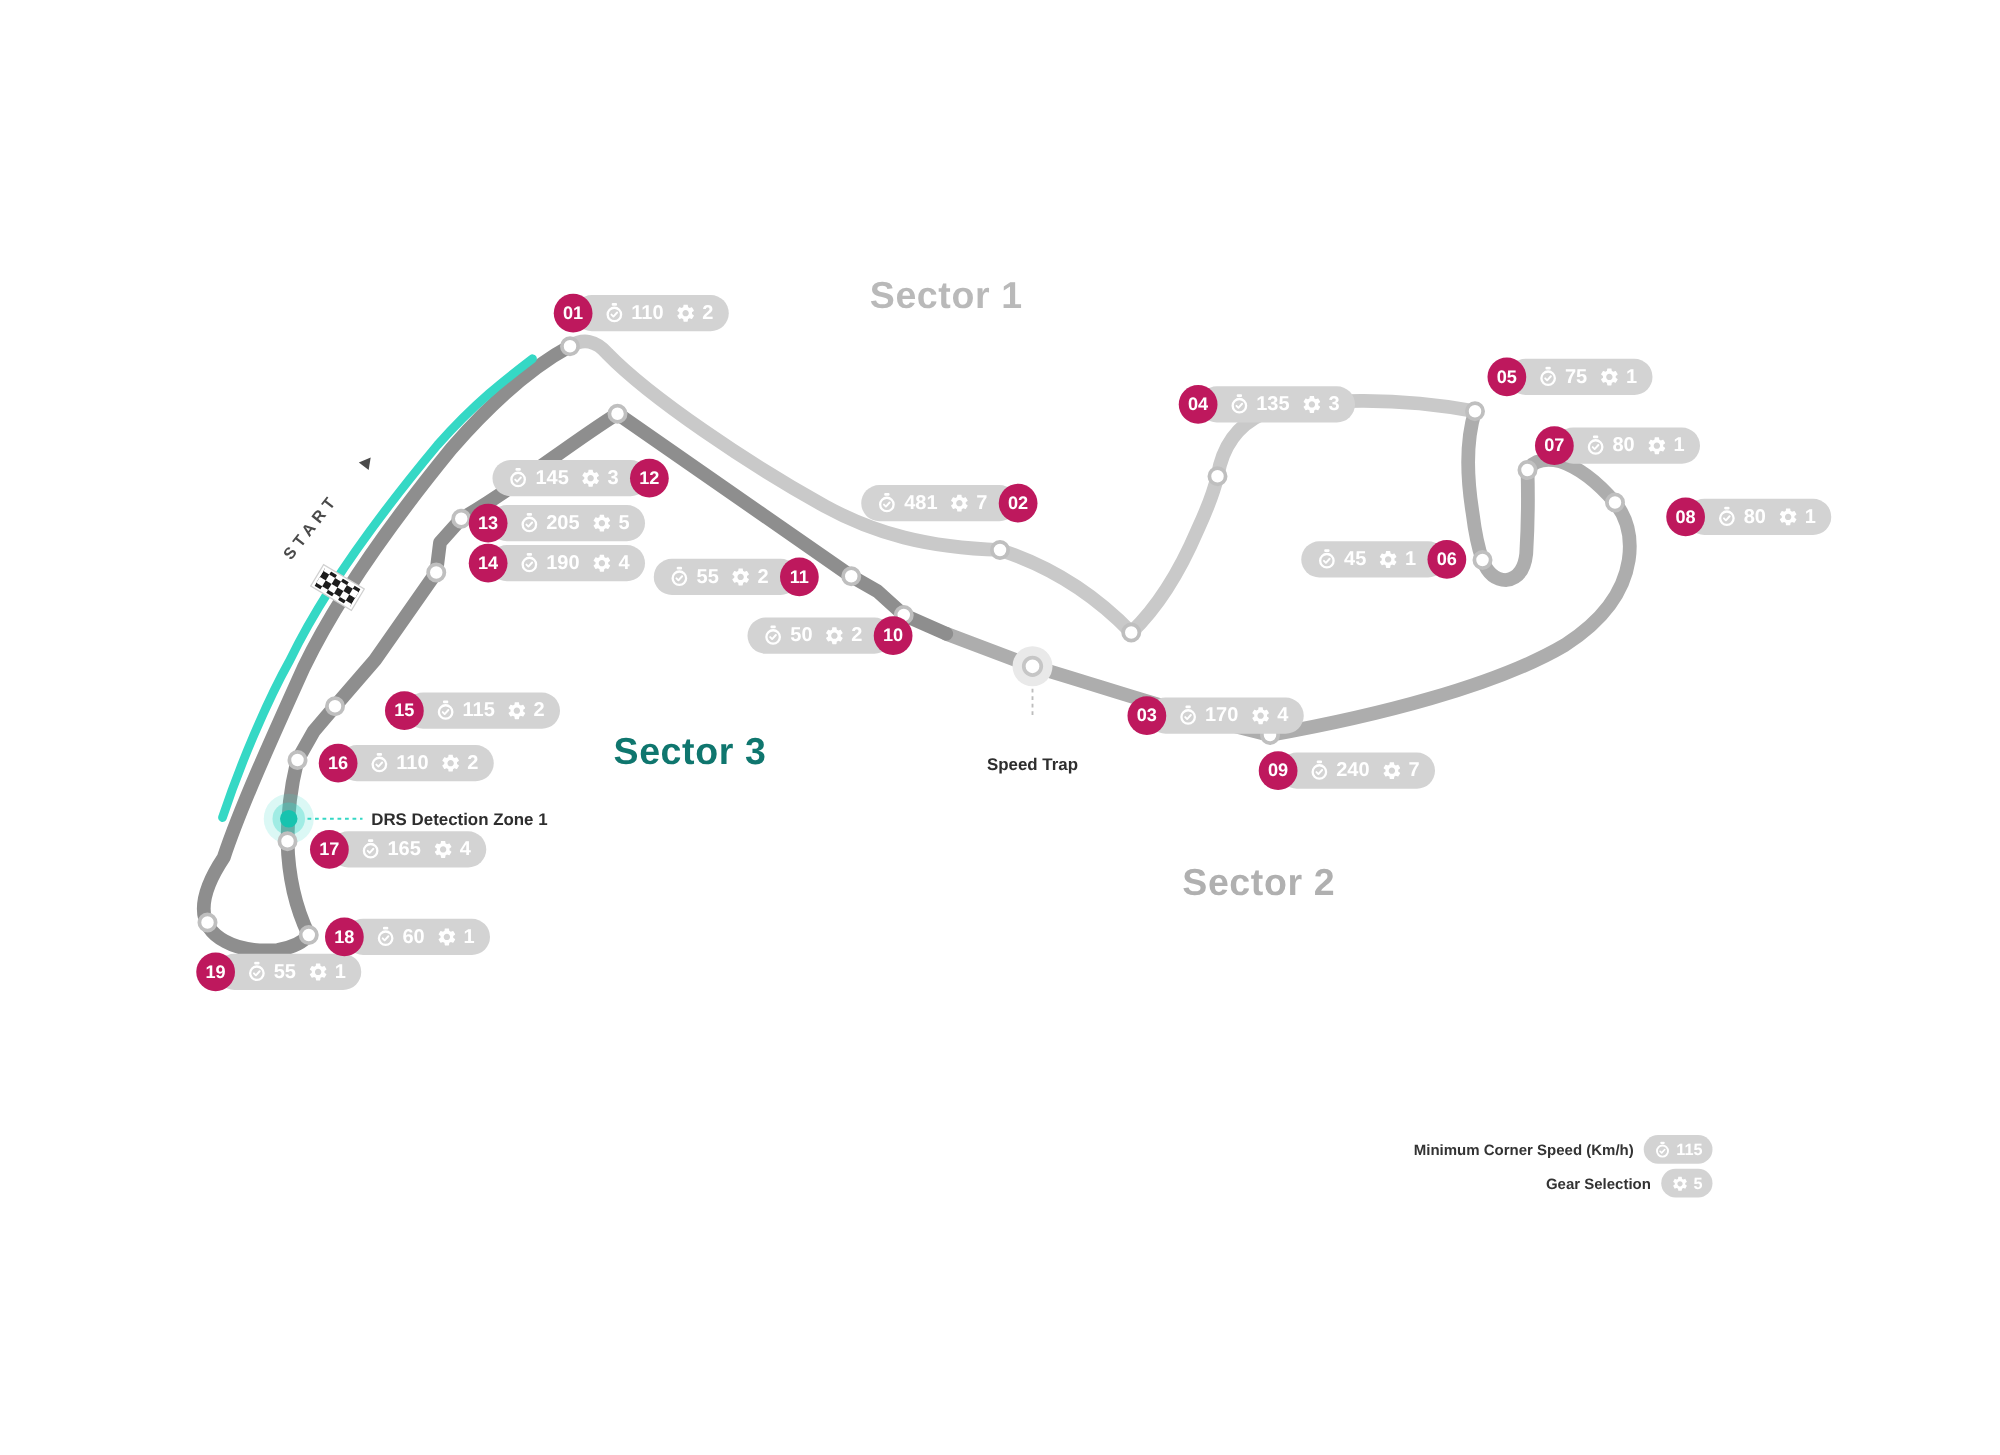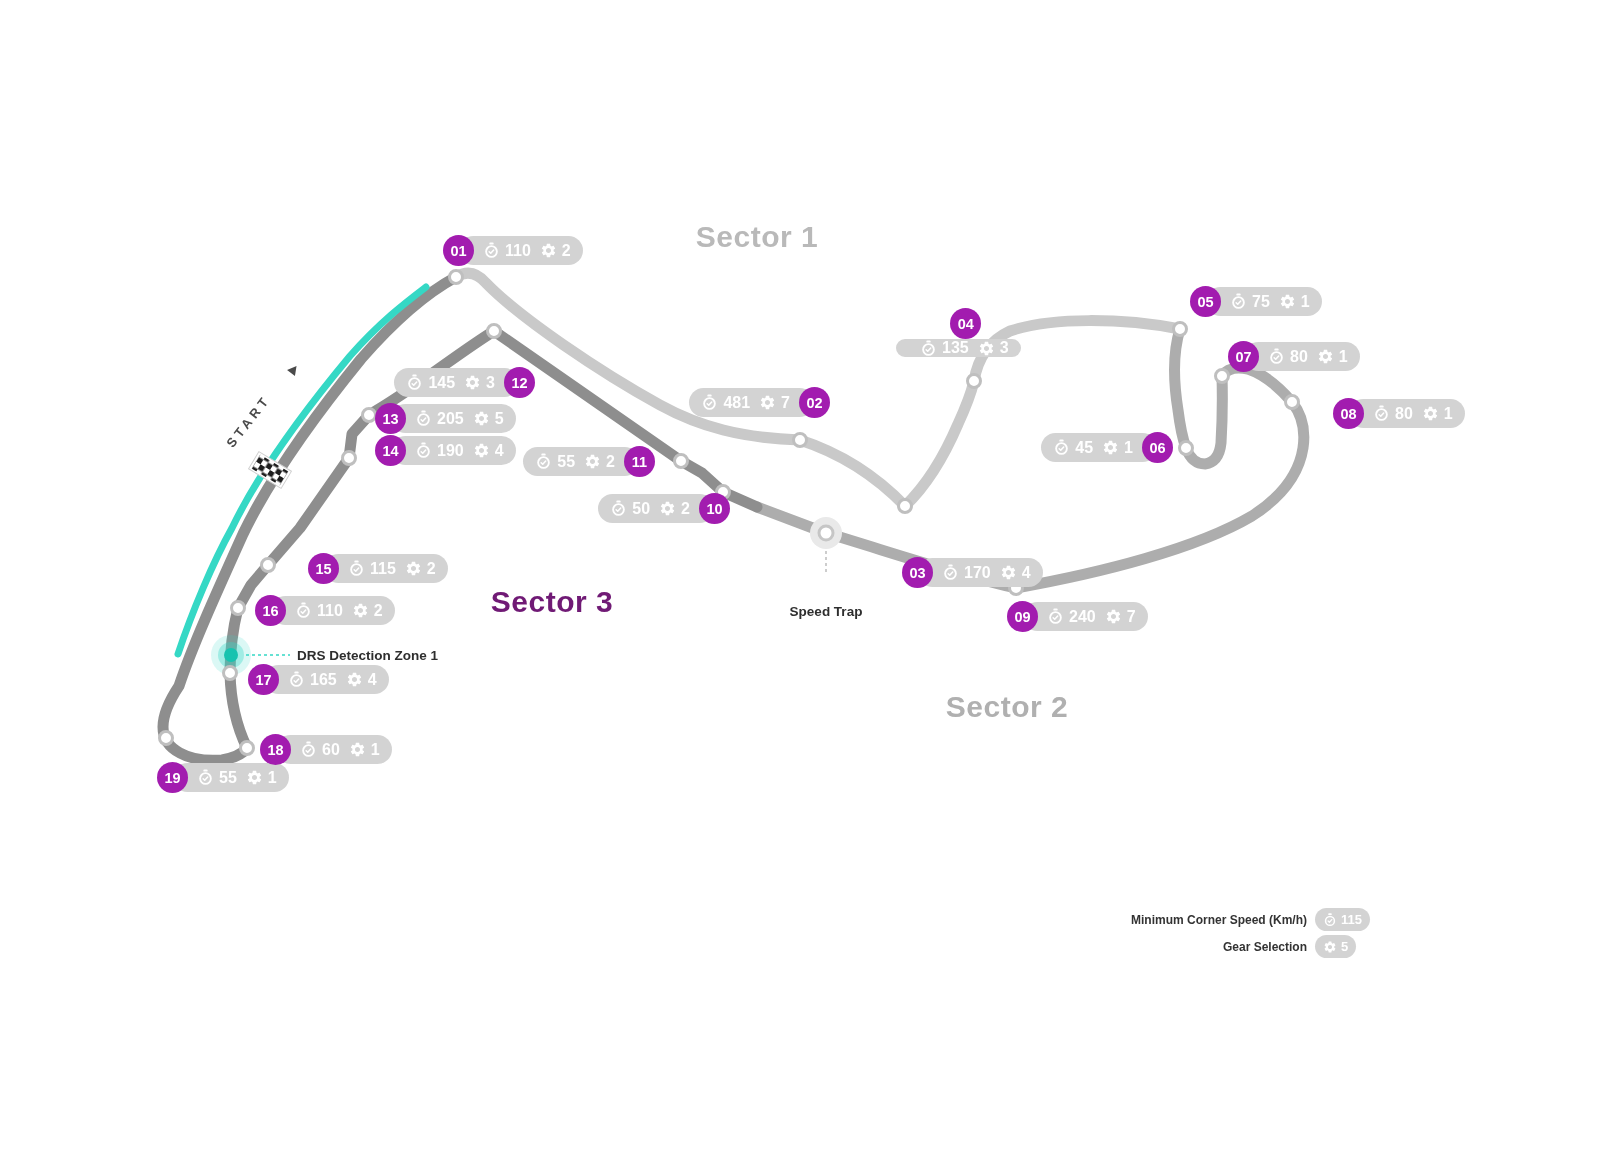--- a/index.html
+++ b/index.html
@@ -8,48 +8,48 @@
     font-family:"Liberation Sans", sans-serif; overflow:hidden;
   }
   svg.track { position:absolute; left:0; top:0; }
 
   .sector-label {
     position:absolute; transform:translate(-50%,-50%);
     font-weight:bold; font-size:30px; letter-spacing:0.5px; white-space:nowrap;
   }
   #sector-1 { left:757px;  top:237px; color:#b9b9b9; }
   #sector-2 { left:1007px; top:707px; color:#b0b0b0; }
-  #sector-3 { left:552px;  top:602px; color:#701a75; }
+  #sector-3 { left:552px;  top:602px; color:#0f766e; }
 
   .map-label {
     position:absolute; font-weight:bold; font-size:13.5px; color:#2e2e2e; white-space:nowrap;
   }
   #drs-label        { left:297px; top:648px; }
   #speed-trap-label { left:826px; top:604px; transform:translateX(-50%);text-align:right; }
 
   
   .corner { position:absolute; display:flex; align-items:center; height:31px; }
   .corner.flip { flex-direction:row-reverse; }
   .corner .num {
-    width:31px; height:31px; border-radius:50%; background:#a21caf; color:#fff;
+    width:31px; height:31px; border-radius:50%; background:#be185d; color:#fff;
     font-weight:bold; font-size:14.5px; display:flex; align-items:center; justify-content:center;
     position:relative; z-index:1; flex:0 0 auto;
   }
   .corner .pill {
     display:flex; align-items:center; gap:5px; background:#d3d3d3; height:29px;
     border-radius:15px; color:#fff; font-weight:bold; font-size:16px; white-space:nowrap;
   }
   .corner:not(.flip) .pill { margin-left:-15px;  padding-left:24px;  padding-right:12px; }
   .corner.flip       .pill { margin-right:-15px; padding-right:24px; padding-left:12px; }
   .icon { width:17px; height:17px; display:block; flex:0 0 auto; }
   .icon svg { width:100%; height:100%; display:block; }
   .icon.gear { margin-left:4px; }
 
   
-  .legend { position:absolute; left:1107px; top:908px; display:flex; flex-direction:column; gap:4px; }
+  .legend { position:absolute; left:1107px; top:908px; display:flex; flex-direction:column; gap:4px;align-items:flex-end; }
   .legend-row { display:flex; align-items:center; }
   .legend-label { width:200px; text-align:right; margin-right:8px; font-weight:bold; font-size:12px; color:#333; white-space:nowrap; }
   .legend-pill {
     display:flex; align-items:center; gap:4px; background:#d3d3d3; border-radius:12px;
     height:23px; padding:0 8px; color:#fff; font-weight:bold; font-size:13px;
   }
   .legend-pill .icon { width:14px; height:14px; }
 </style>
 </head>
 <body>
@@ -177,21 +177,21 @@
           </span>
           <span class="val">170</span>
           <span class="icon gear">
             <svg viewBox="0 0 24 24">
               <path fill="#fff" d="M19.14,12.94c0.04-0.3,0.06-0.61,0.06-0.94c0-0.32-0.02-0.64-0.07-0.94l2.03-1.58c0.18-0.14,0.23-0.41,0.12-0.61l-1.92-3.32c-0.12-0.22-0.37-0.29-0.59-0.22l-2.39,0.96c-0.5-0.38-1.03-0.7-1.62-0.94L14.4,2.81c-0.04-0.24-0.24-0.41-0.48-0.41h-3.84c-0.24,0-0.43,0.17-0.47,0.41L9.25,5.35C8.66,5.59,8.12,5.92,7.63,6.29L5.24,5.33c-0.22-0.08-0.47,0-0.59,0.22L2.74,8.87C2.62,9.08,2.66,9.34,2.86,9.48l2.03,1.58C4.84,11.36,4.8,11.69,4.8,12s0.02,0.64,0.07,0.94l-2.03,1.58c-0.18,0.14-0.23,0.41-0.12,0.61l1.92,3.32c0.12,0.22,0.37,0.29,0.59,0.22l2.39-0.96c0.5,0.38,1.03,0.7,1.62,0.94l0.36,2.54c0.05,0.24,0.24,0.41,0.48,0.41h3.84c0.24,0,0.44-0.17,0.47-0.41l0.36-2.54c0.59-0.24,1.13-0.56,1.62-0.94l2.39,0.96c0.22,0.08,0.47,0,0.59-0.22l1.92-3.32c0.12-0.22,0.07-0.47-0.12-0.61L19.14,12.94z M12,15.6c-1.98,0-3.6-1.62-3.6-3.6s1.62-3.6,3.6-3.6s3.6,1.62,3.6,3.6S13.98,15.6,12,15.6z"></path>
             </svg>
           </span>
           <span class="val">4</span>
         </span>
       </div>
-      <div class="corner" style="top: 308px; left: 911px; flex-direction: column;">
+      <div class="corner" style="top: 308px; left: 943px;">
         <span class="num">04</span>
         <span class="pill">
           <span class="icon">
             <svg viewBox="0 0 24 24">
               <circle cx="12" cy="13.5" r="7.6" fill="none" stroke="#fff" stroke-width="2.6"></circle>
               <rect x="9" y="0.6" width="6" height="3" rx="1.2" fill="#fff"></rect>
               <path d="M8.7 13.7l2.2 2.2 4.2-4.6" fill="none" stroke="#fff" stroke-width="2.2" stroke-linecap="round" stroke-linejoin="round"></path>
             </svg>
           </span>
           <span class="val">135</span>

